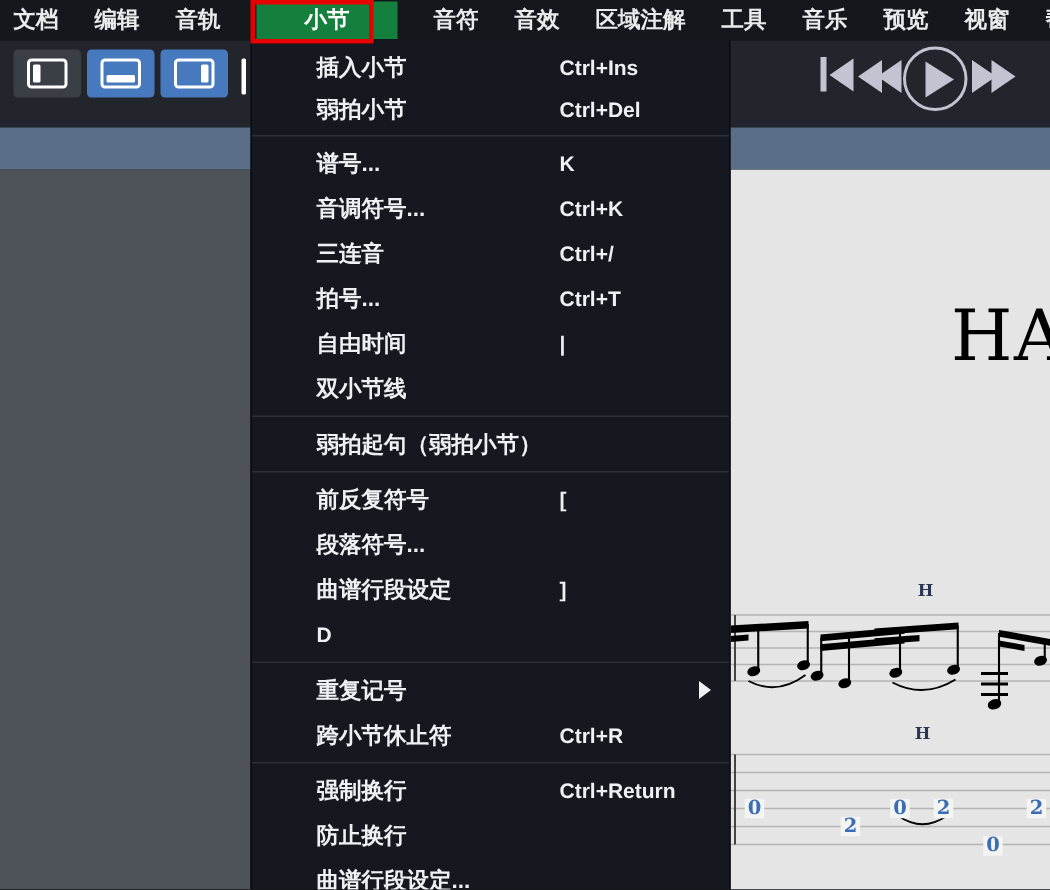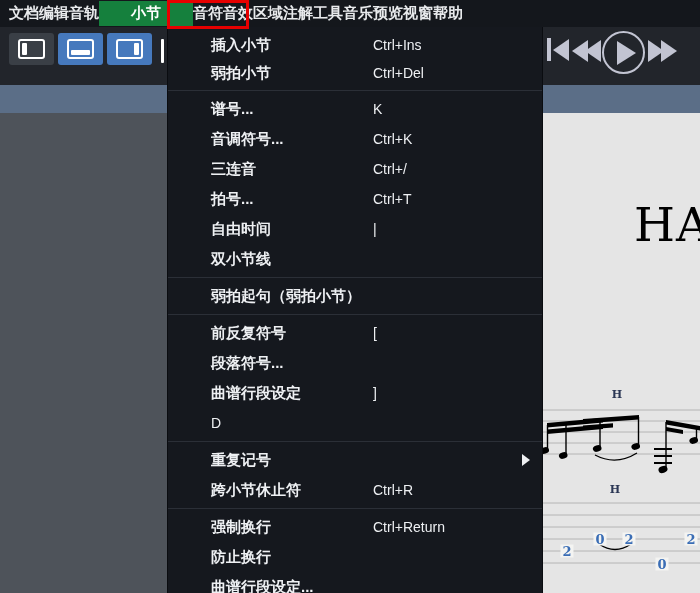--- a/index.html
+++ b/index.html
@@ -2,21 +2,21 @@
 <html><head>
 <meta charset="utf-8">
 <style>
   * { margin:0; padding:0; box-sizing:border-box; }
   html,body { width:700px; height:593px; overflow:hidden; background:#15181e;
     font-family:"Liberation Sans", sans-serif; }
   .app { position:relative; width:700px; height:593px; }
 
   
   .menubar { position:absolute; left:0; top:0; width:700px; height:27px;
-    background:#14171c; display:flex; align-items:center; 
+    background:#14171c; display:flex; align-items:center; gap:24px;
     padding-left:9px; z-index:30; }
   .mb-item { color:#e8eaec; font-size:15px; font-weight:bold; padding:3px 0;
     white-space:nowrap; cursor:default; }
   .mb-item.sel { background:#15803d; color:#fff; padding:3px 32px; }
 
   .red-box { position:absolute; left:167px; top:0; width:82px; height:29px;
     border:3px solid #e60000; z-index:70; pointer-events:none; }
 
   
   .toolbar { position:absolute; left:0; top:27px; width:700px; height:58px;
@@ -59,29 +59,29 @@
     white-space:nowrap; letter-spacing:1px; }
   .hmark { position:absolute; transform:translate(-50%,-50%);
     font-family:"DejaVu Serif", serif; font-weight:bold; font-size:11px;
     color:#2a3654; }
   .tabnum { position:absolute; transform:translate(-50%,-50%);
     font-family:"DejaVu Serif", serif; font-weight:bold; font-size:13px;
     color:#3a6db5; background:#f4f4f2; line-height:1; padding:0 2px; }
   .score-svg { position:absolute; left:0; top:0; }
 
   
-  .menu { position:absolute; left:167px; top:27px; width:376px; height:566px;
+  .menu { position:absolute; left:167px; top:27px; width:320px; height:566px;
     background:#15181e; border-left:1px solid #0a0c10;
     border-right:1px solid #0a0c10; z-index:50; padding-top:4px; }
   .mi { display:flex; align-items:center; height:30px; padding-left:43px;
     padding-right:12px; cursor:default; }
   .mi.short { height:28px; }
   .mi .lbl { width:162px; color:#eef0f3; font-size:15px; font-weight:600;
     white-space:nowrap; }
-  .mi .sc { color:#eef0f3; font-size:14px; font-weight:normal; white-space:nowrap; }
+  .mi .sc { color:#eef0f3; font-size:14px; font-weight:bold; white-space:nowrap; }
   .mi .arrow { margin-left:auto; width:0; height:0;
     border-top:6px solid transparent; border-bottom:6px solid transparent;
     border-left:8px solid #eef0f3; }
   .msep { height:1px; background:#2b2f37; margin:3px 0; }
 </style>
 </head>
 <body>
 
 <div class="app">
 

